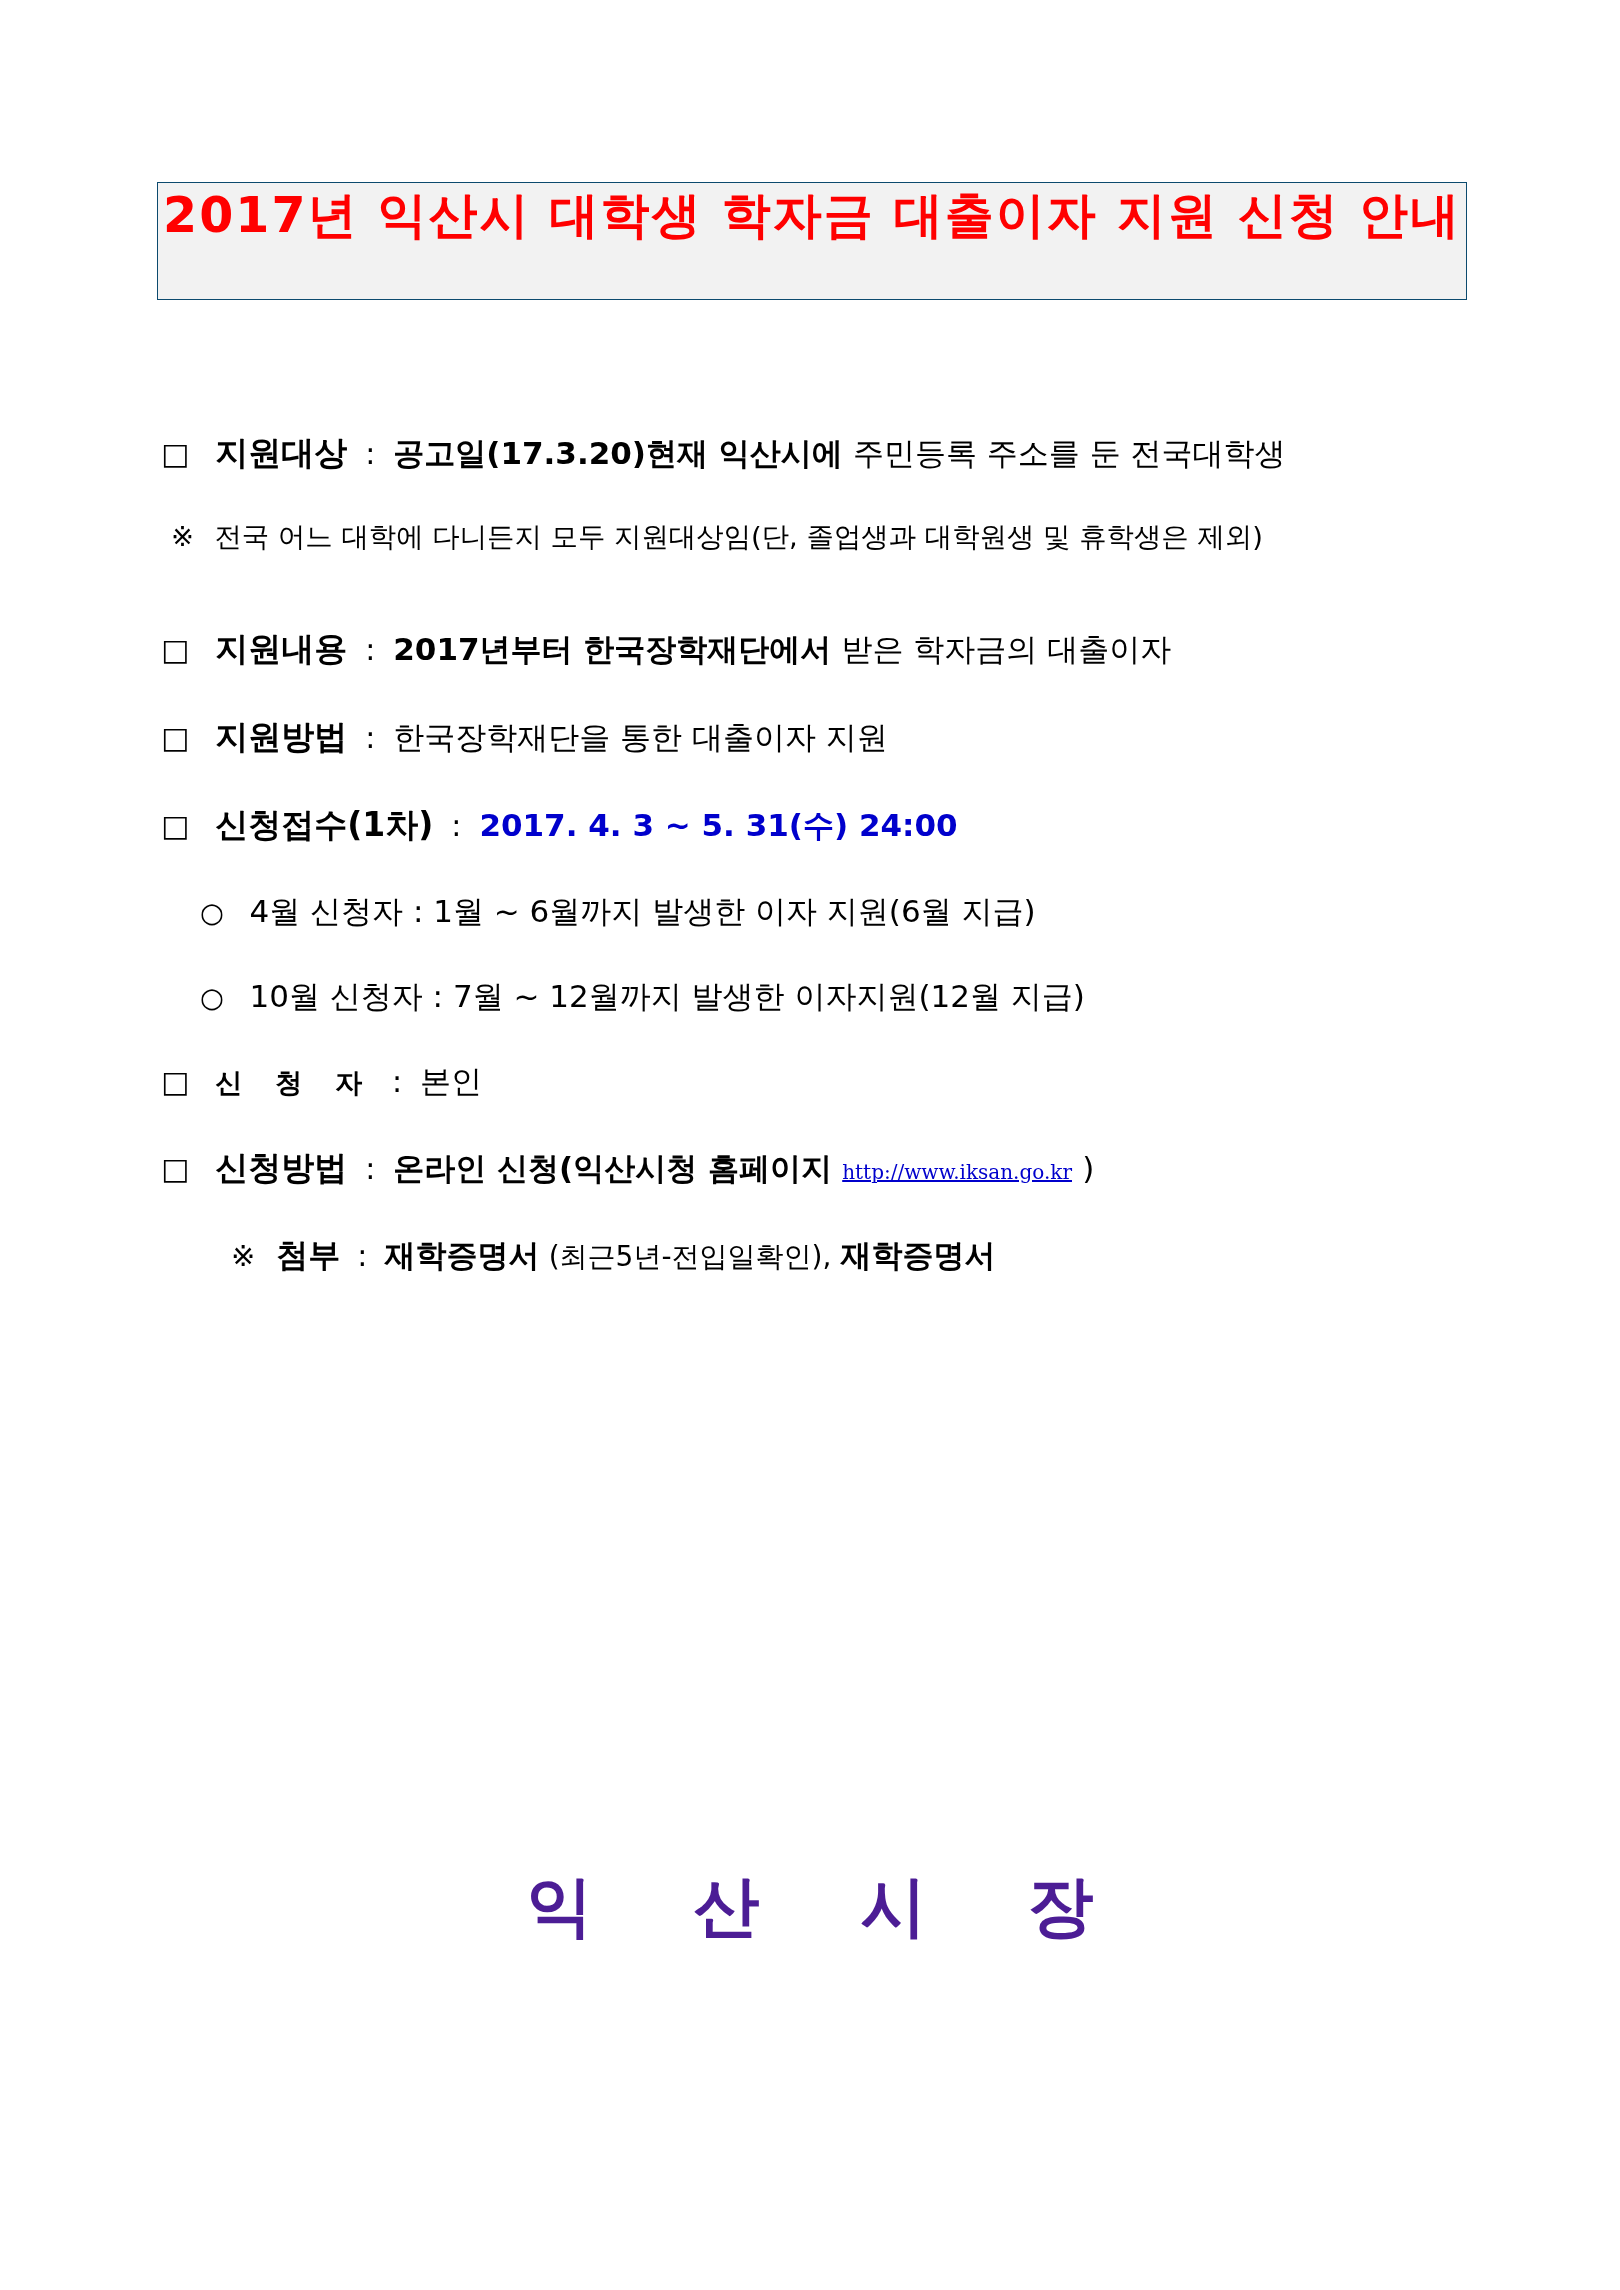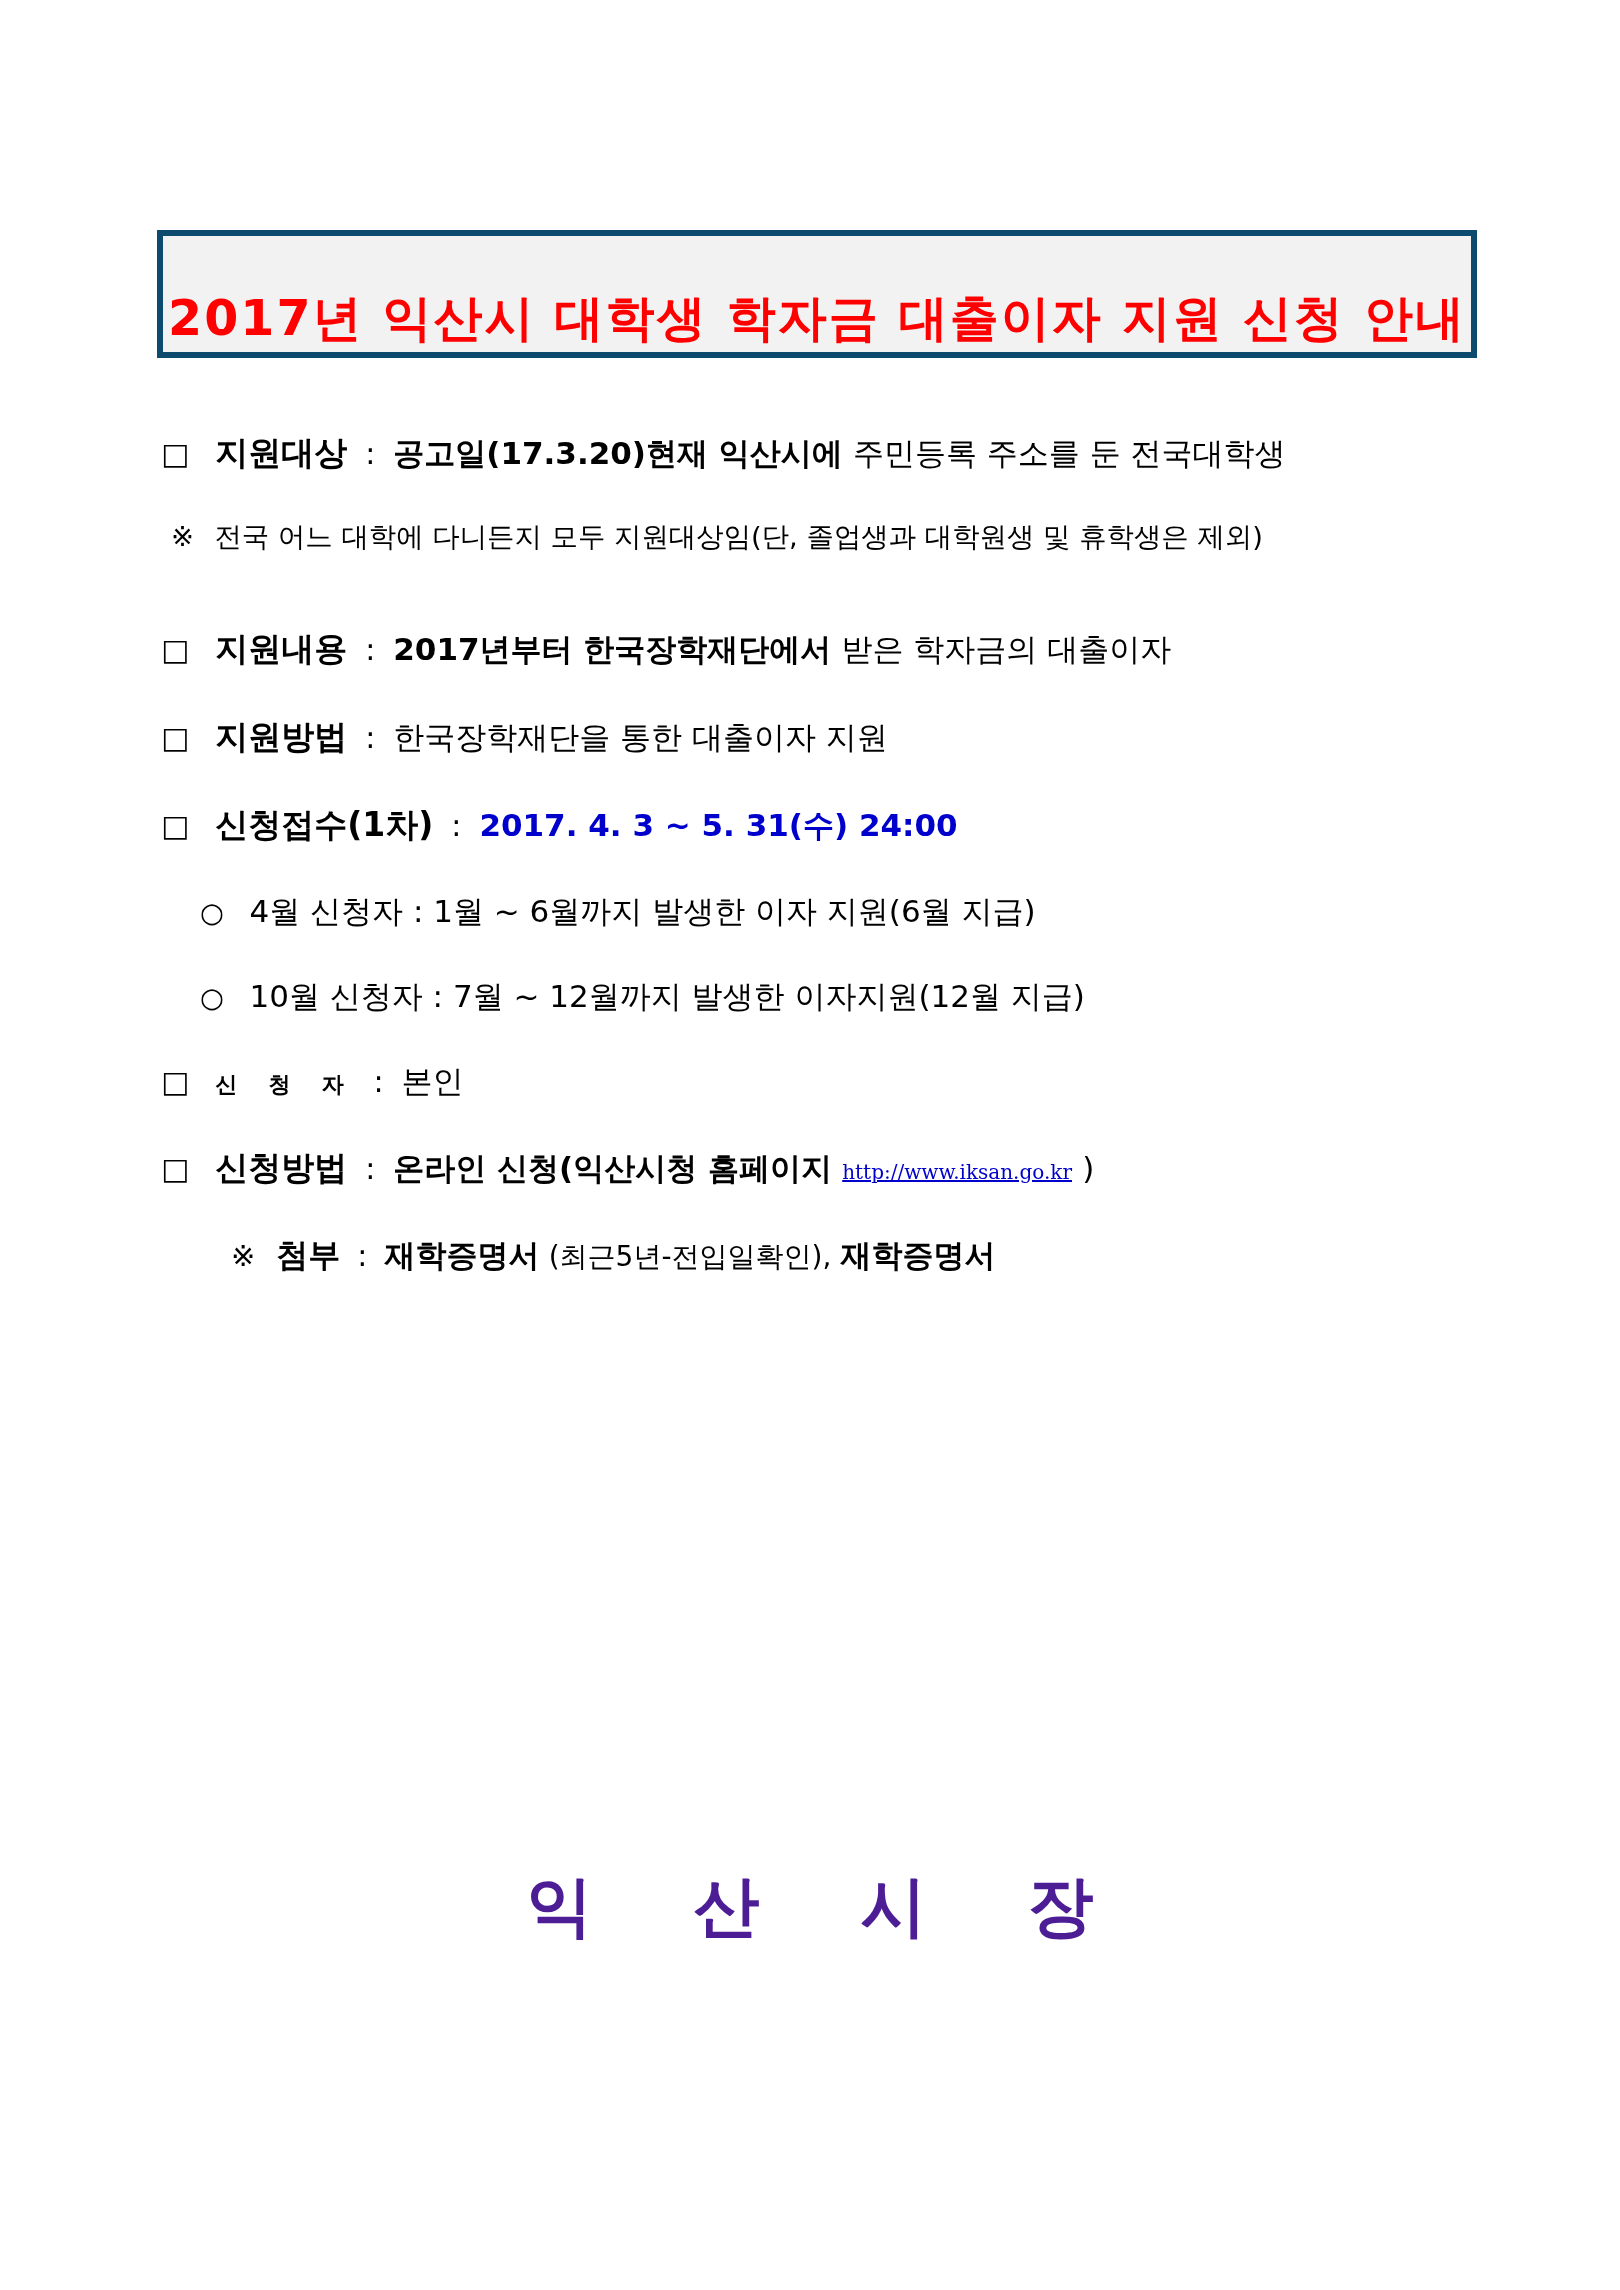--- a/index.html
+++ b/index.html
@@ -23,26 +23,25 @@
     position: relative;
   }
 
   
   .title-box {
     position: absolute;
     left: 157px;
     top: 182px;
     width: 1308px;
     height: 116px;
-    border: 6px solid #0c4a6e;
+    border: 1px solid #0c4a6e;
     background: #f2f2f2;
     display: flex;
-    align-items: flex-end;
+    align-items: flex-start;
     justify-content: center;
-    margin-top: 48px;
   }
   .title-text {
     font-size: 49px;
     font-weight: bold;
     color: #ff0000;
     letter-spacing: 2px;
     white-space: nowrap;
   }
 
   
@@ -62,21 +61,21 @@
   .sq {
     font-size: 30px;
     margin-right: 15.7px;
   }
   .label-b {
     font-weight: bold;
     font-size: 33px;
   }
   .label-b-sp {
     font-weight: bold;
-    font-size: 22px;
+    font-size: 27px;
     letter-spacing: 11.8px;
   }
   .colon {
     font-size: 30px;
     margin: 0 7.8px;
   }
   .body-t {
     font-size: 31px;
   }
   .body-bold {

